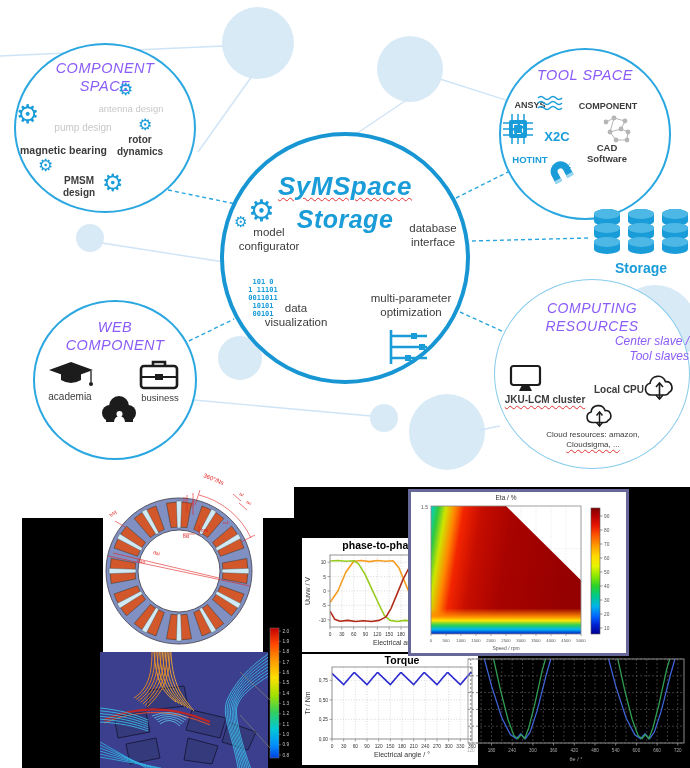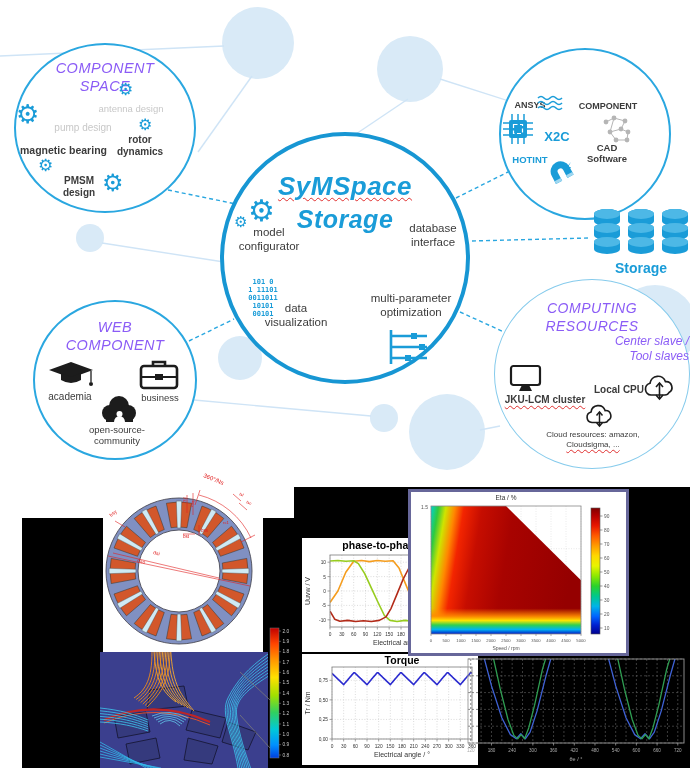--- a/index.html
+++ b/index.html
@@ -65,20 +65,21 @@
     <span class="gear blue" style="left:22px;top:112px;font-size:17px;">⚙</span>
     <span class="gear blue" style="left:122px;top:72px;font-size:16px;">⚙</span>
     <div class="lbl pre" style="left:98px;top:89px;width:52px;font-size:10px;font-weight:600;">rotor
 dynamics</div>
     <div class="lbl pre" style="left:40px;top:130px;width:46px;font-size:10px;font-weight:600;">PMSM
 design</div>
     <span class="gear blue" style="left:86px;top:126px;font-size:24px;">⚙</span>
   </div>
 
   <div class="circ" id="c-tool" style="left:499px;top:48px;width:172px;height:172px;border:2px solid #2aa7e0;">
+    <div class="ctitle" style="top:16px;font-size:14.5px;">TOOL SPACE</div>
     <div class="lbl bold" style="left:0px;top:50px;width:58px;font-size:9px;">ANSYS</div>
     <svg class="abs" style="left:36px;top:44px" width="30" height="18">
       <g fill="none" stroke="#1a9cd8" stroke-width="1.6">
         <path d="M1,4 q3,-3 6,0 t6,0 t6,0 t6,0"></path>
         <path d="M1,9 q3,-3 6,0 t6,0 t6,0 t6,0"></path>
         <path d="M1,14 q3,-3 6,0 t6,0 t6,0 t6,0"></path>
       </g>
     </svg>
     <div class="lbl bold" style="left:76px;top:51px;width:62px;font-size:9px;">COMPONENT</div>
     <svg class="abs" style="left:2px;top:64px" width="30" height="30">
@@ -179,22 +180,20 @@
     </svg>
     <div class="lbl" style="left:98px;top:90px;width:54px;font-size:9.5px;">business</div>
     <svg class="abs" style="left:63px;top:93px" width="40" height="30">
       <circle cx="12" cy="18" r="8" fill="#1c1c1c"></circle>
       <circle cx="21" cy="11" r="10" fill="#1c1c1c"></circle>
       <circle cx="30" cy="18" r="8" fill="#1c1c1c"></circle>
       <rect x="8" y="18" width="27" height="9" fill="#1c1c1c"></rect>
       <path d="M16,27 a5.5,6 0 0 1 11,0 z" fill="#fff"></path>
       <circle cx="21.5" cy="19" r="3" fill="#fff"></circle>
     </svg>
-    <div class="lbl pre" style="left:30px;top:122px;width:104px;font-size:9.5px;">open-source-
-community</div>
   </div>
 
   <div class="circ" id="c-computing" style="left:494px;top:279px;width:196px;height:190px;border:1.5px solid #86cbec;">
     <div class="ctitle" style="top:20px;font-size:14px;">COMPUTING
 RESOURCES</div>
     <div class="ctitle" style="top:54px;font-size:12px;letter-spacing:0;text-align:right;">Center slave /
 Tool slaves</div>
     <svg class="abs" style="left:14px;top:84px" width="34" height="29">
       <rect x="2" y="2" width="29" height="19" rx="2.5" fill="#fff" stroke="#1c1c1c" stroke-width="2.2"></rect>
       <polygon points="13,21 20,21 23,27 10,27" fill="#1c1c1c"></polygon>

